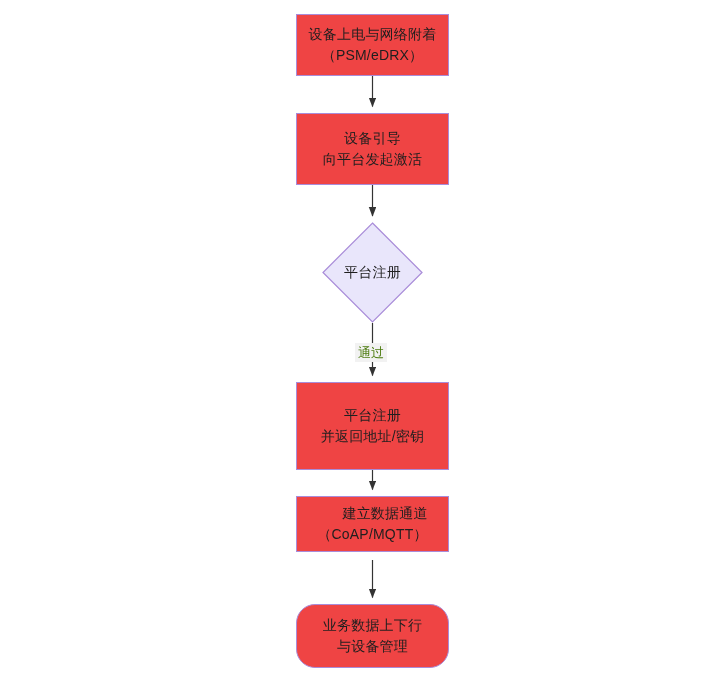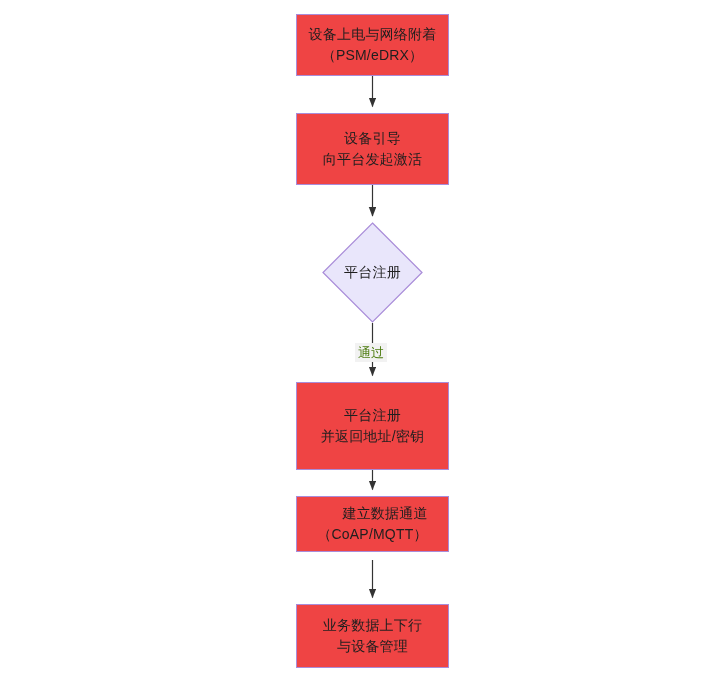--- a/index.html
+++ b/index.html
@@ -112,16 +112,16 @@
 <div class="node process" style="left:296px; top:382px; width:153px; height:88px;">
   <span class="node-text">平台注册
 并返回地址/密钥</span>
 </div>
 
 <div class="node process" style="left:296px; top:496px; width:153px; height:56px;text-align:right;">
   <span class="node-text">建立数据通道
 （CoAP/MQTT）</span>
 </div>
 
-<div class="node process" style="left:296px; top:604px; width:153px; height:64px;">
+<div class="node process" style="left:296px; top:604px; width:153px; height:64px;border-radius:19px;">
   <span class="node-text">业务数据上下行
 与设备管理</span>
 </div>
 
 </body></html>

